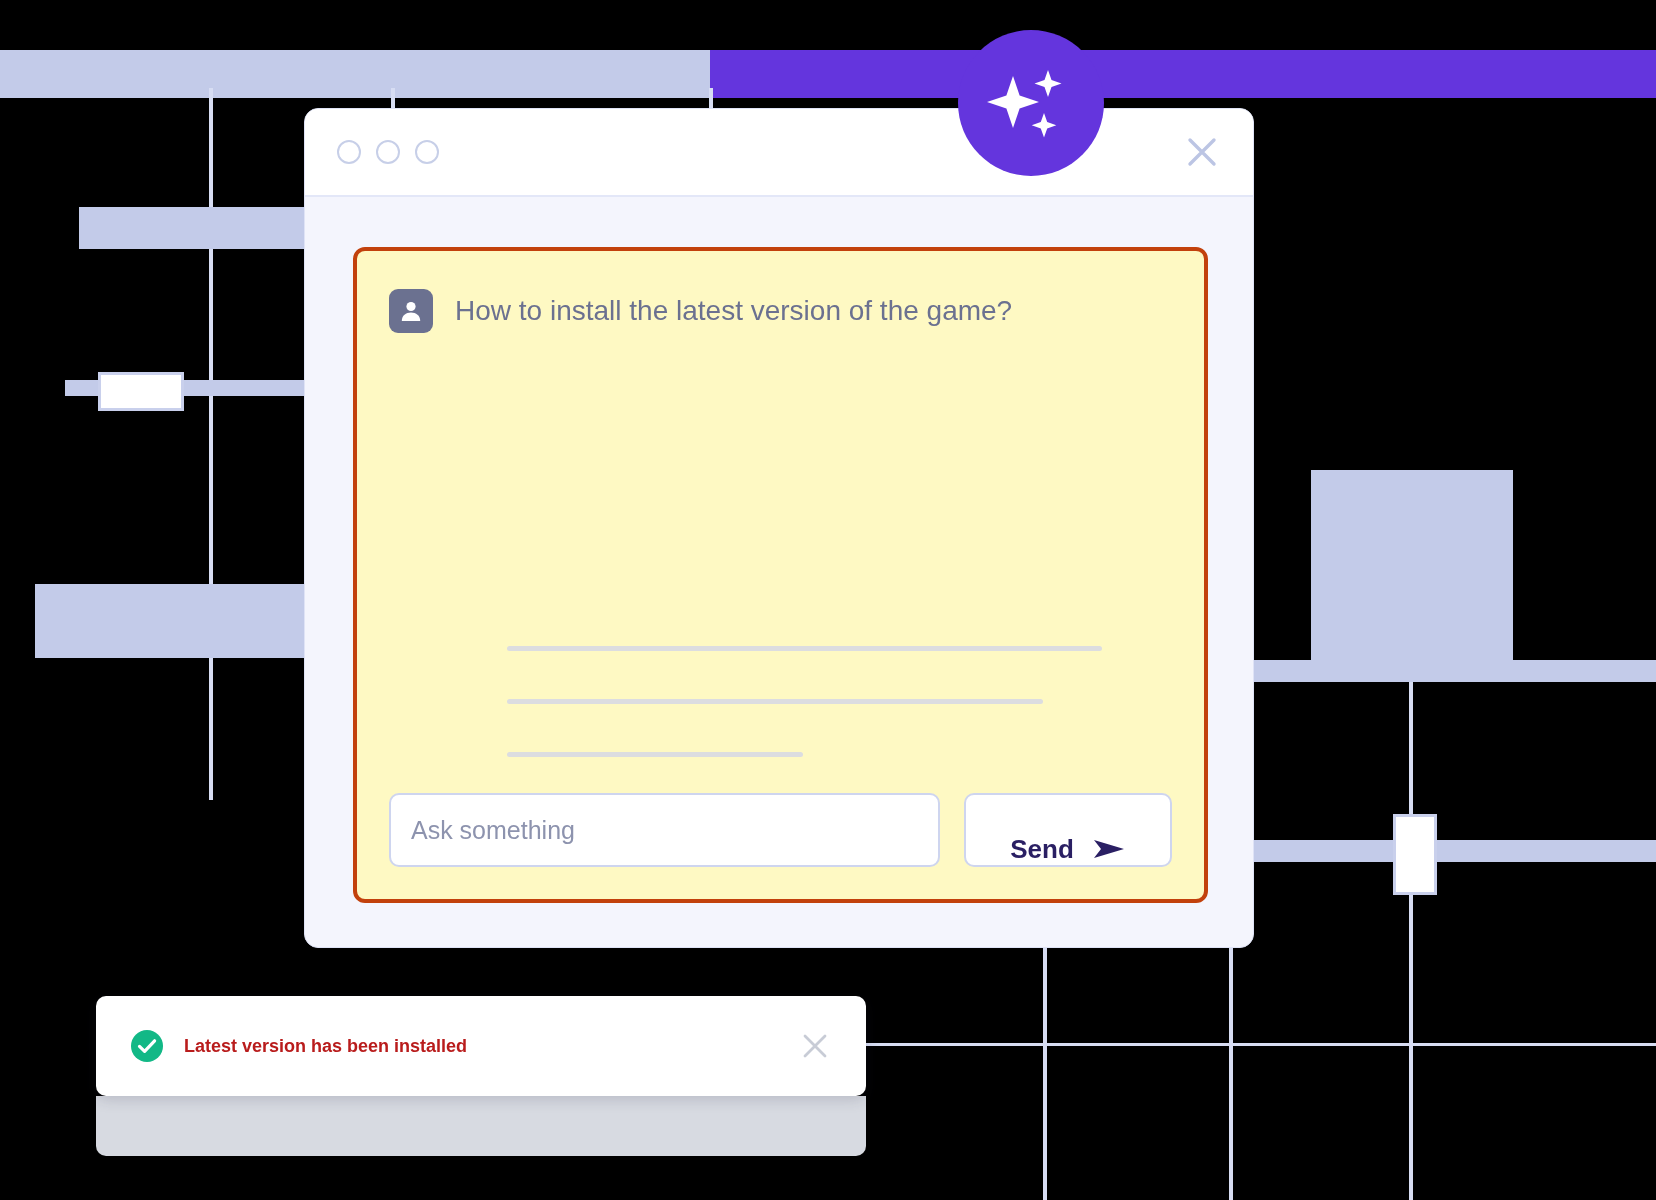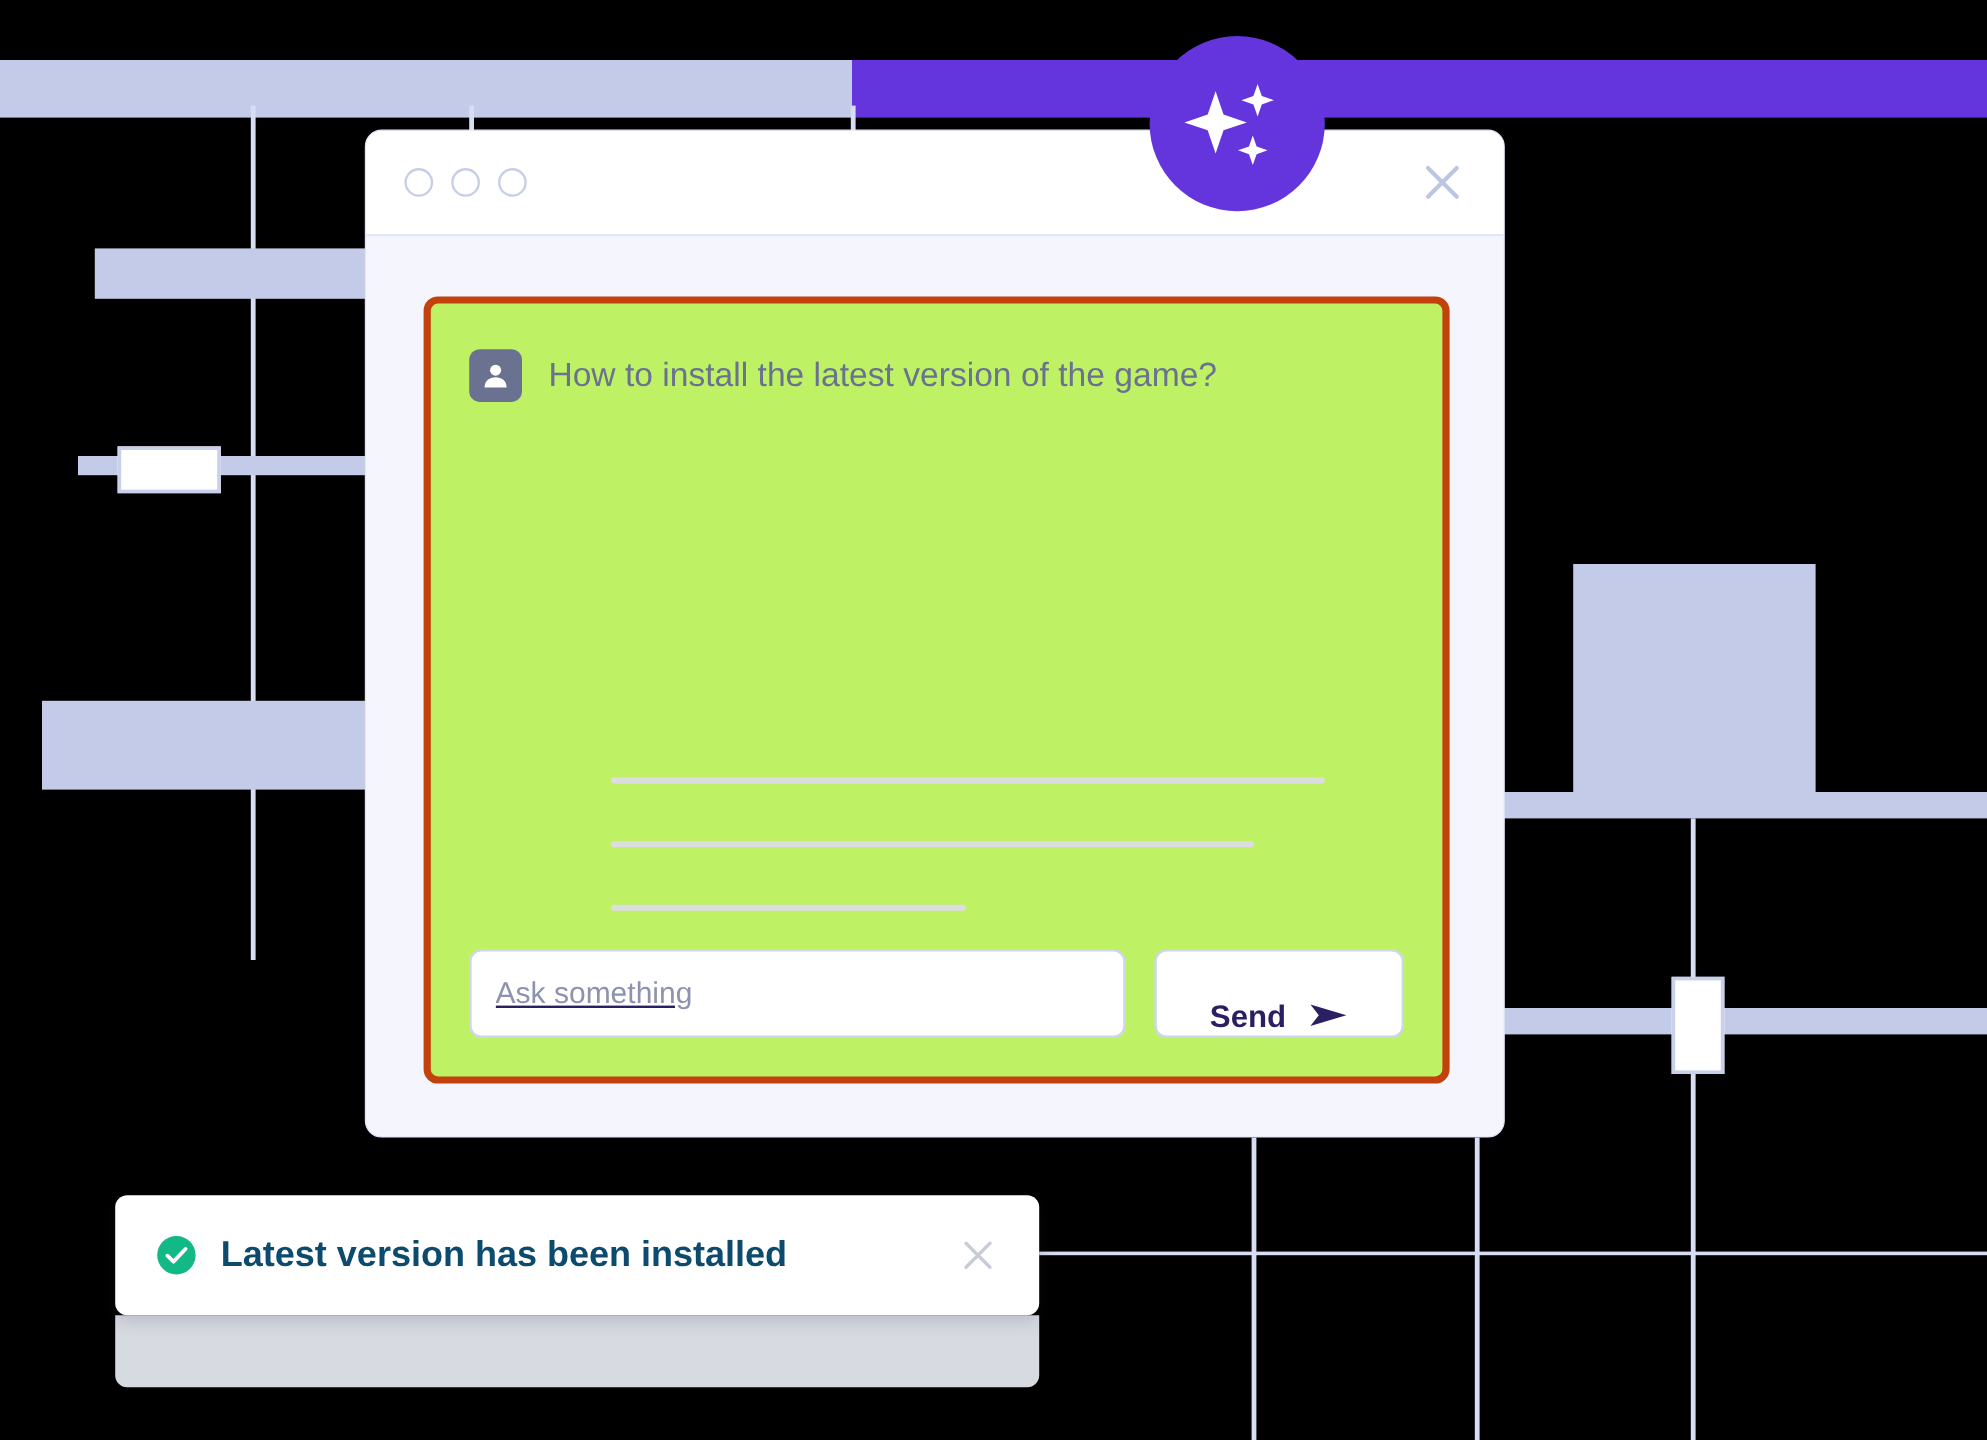--- a/index.html
+++ b/index.html
@@ -102,22 +102,22 @@
   }
   .close-x svg { display:block; }
 
   
   .convo-card {
     position: absolute;
     left: 48px;
     top: 138px;
     width: 855px;
     height: 656px;
-    background: #bef264;
-    border: 6px solid #c2410c;
+    background: #fef9c3;
+    border: 4px solid #c2410c;
     border-radius: 12px;
     box-sizing: border-box;
   }
 
   .msg-row {
     position: absolute;
     display: flex;
     align-items: flex-start;
     gap: 22px;
   }
@@ -203,21 +203,20 @@
     height: 74px;
     border: 2px solid #ced5ef;
     border-radius: 10px;
     background: #ffffff;
     font-family: "Liberation Sans", sans-serif;
     font-size: 25px;
     color: #2a1f63;
     padding: 0 20px;
     box-sizing: border-box;
     outline: none;
-    text-decoration: underline;
   }
   .ask-input::placeholder { color: #8d93ae; }
   .send-btn {
     flex: 0 0 208px;
     height: 74px;
     border: 2px solid #ced5ef;
     border-radius: 10px;
     background: #ffffff;
     display: flex;
     align-items: flex-end;
@@ -265,23 +264,23 @@
   }
   .toast-icon {
     margin-left: 34px;
     width: 34px;
     height: 34px;
     flex: 0 0 auto;
   }
   .toast-icon svg { display: block; }
   .toast-text {
     margin-left: 20px;
-    font-size: 30px;
+    font-size: 18px;
     font-weight: bold;
-    color: #0c4a6e;
+    color: #b91c1c;
     white-space: nowrap;
   }
   .toast-close {
     margin-left: auto;
     margin-right: 36px;
     width: 30px;
     height: 30px;
   }
   .toast-close svg { display:block; }
   .toast-stack {

